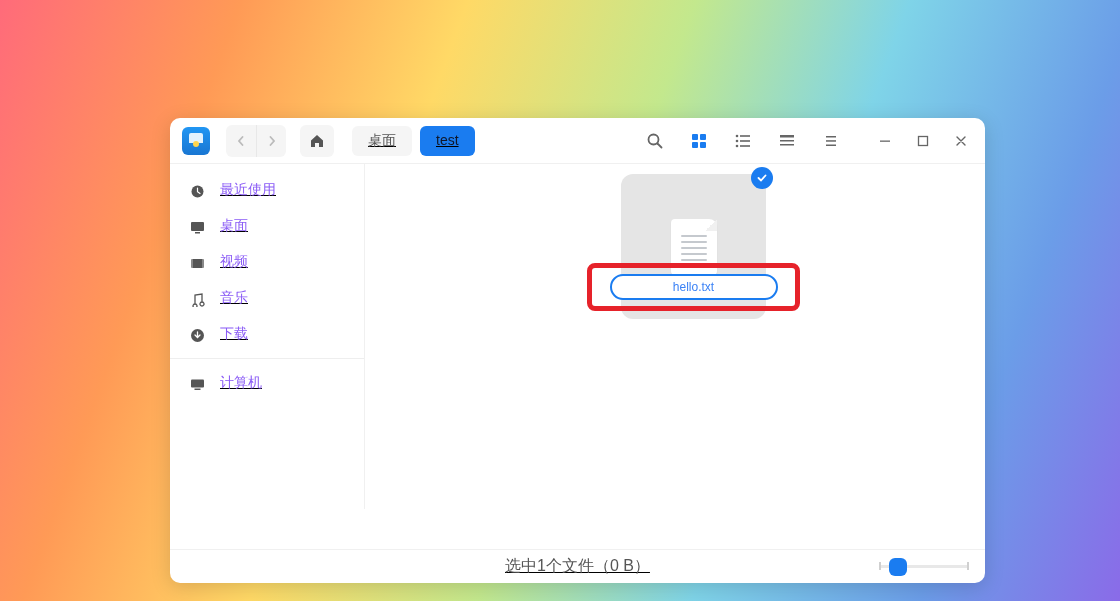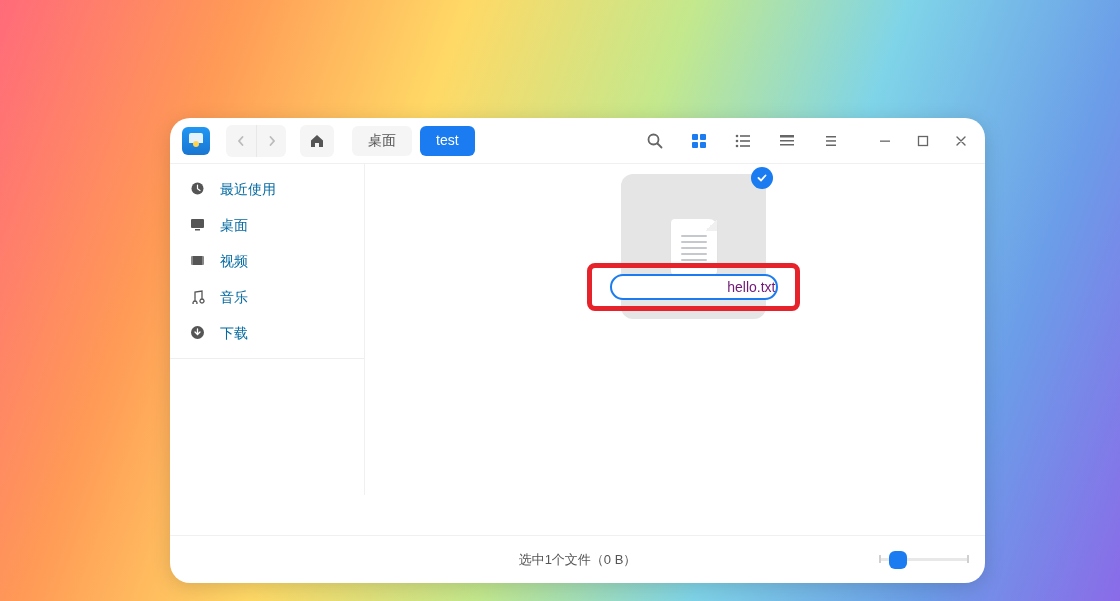--- a/index.html
+++ b/index.html
@@ -12,25 +12,26 @@
   overflow: hidden;
 }
 
 .window {
   position: absolute;
   left: 170px;
   top: 118px;
   width: 815px;
   height: 465px;
   background: #fff;
-  border-radius: 20px;
+  border-radius: 10px;
   box-shadow: 0 4px 20px rgba(0,0,0,0.15);
   display: flex;
   flex-direction: column;
   overflow: hidden;
+  text-decoration: underline;
 }
 
 .titlebar {
   height: 46px;
   display: flex;
   align-items: center;
   padding: 0 12px;
   gap: 8px;
   border-bottom: 1px solid #f0f0f0;
 }
@@ -84,21 +85,21 @@
 
 .breadcrumbs { display: flex; gap: 8px; margin-left: 10px; }
 .crumb {
   padding: 6px 16px;
   border-radius: 6px;
   background: #f5f5f5;
   color: #555;
   font-size: 14px;
   cursor: pointer;
 }
-.crumb.active { background: #1a7cf0; color: #ffffff; font-weight: 500; }
+.crumb.active { background: #1a7cf0; color: #0f172a; font-weight: 500; }
 
 .titlebar-right {
   margin-left: auto;
   display: flex;
   align-items: center;
   gap: 20px;
 }
 .tb-icon {
   width: 24px; height: 24px;
   display: flex; align-items: center; justify-content: center;
@@ -112,24 +113,24 @@
 
 .body-area { flex: 1; display: flex; overflow: hidden; }
 
 .sidebar {
   width: 195px;
   border-right: 1px solid #f0f0f0;
   padding-top: 8px;
   overflow-y: auto;
 }
 .side-item {
-  display: flex; align-items: flex-start;
+  display: flex; align-items: flex-end;
   gap: 14px;
   padding: 9px 18px;
-  color: #0369a1;
+  color: #8b5cf6;
   font-size: 14px;
   cursor: pointer;
 }
 .side-item .si-icon { width: 18px; color: #555; display: flex; align-items: center; justify-content: center; }
 .side-divider { height: 1px; background: #eee; margin: 6px 0; }
 
 .content {
   flex: 1;
   position: relative;
   padding: 18px;
@@ -185,34 +186,34 @@
   border: 5px solid #e6222a;
   border-radius: 8px;
   display: flex; align-items: center; justify-content: center;
   z-index: 5;
 }
 .rename-input {
   width: 168px;
   height: 26px;
   border: 2px solid #1a7cf0;
   border-radius: 13px;
-  text-align: right;
-  font-size: 14px;
-  color: #701a75;
+  text-align: center;
+  font-size: 12px;
+  color: #3b82f6;
   outline: none;
   background: #fff;
 }
 
 .statusbar {
-  height: 48px;
+  height: 34px;
   border-top: 1px solid #f0f0f0;
   display: flex;
   align-items: center;
   justify-content: center;
-  font-size: 13px;
+  font-size: 16px;
   color: #555;
   position: relative;
   margin-top: 40px;
 }
 .zoom-slider {
   position: absolute;
   right: 16px;
   display: flex; align-items: center;
 }
 .zoom-track {
@@ -372,20 +373,29 @@
       <div class="side-item">
         <span class="si-icon">
             <svg width="15" height="15" viewBox="0 0 15 15">
               <circle cx="7.5" cy="7.5" r="6.5" fill="currentColor"></circle>
               <path d="M7.5 4 V9 M5 7 L7.5 9.5 L10 7" stroke="#fff" stroke-width="1.3" fill="none" stroke-linecap="round"></path>
             </svg>
           </span>
         <span>下载</span>
       </div>
       <div class="side-divider"></div>
+      <div class="side-item">
+        <span class="si-icon">
+            <svg width="15" height="15" viewBox="0 0 15 15">
+              <rect x="1" y="2.5" width="13" height="8" rx="1" fill="currentColor"></rect>
+              <rect x="4.5" y="11.5" width="6" height="1.5" fill="currentColor"></rect>
+            </svg>
+          </span>
+        <span>计算机</span>
+      </div>
       <div class="side-item">
         
         
       </div>
     </div>
 
     <div class="content">
       <div class="file-tile">
         <div class="tile-thumb">
           <div class="selected-check">

